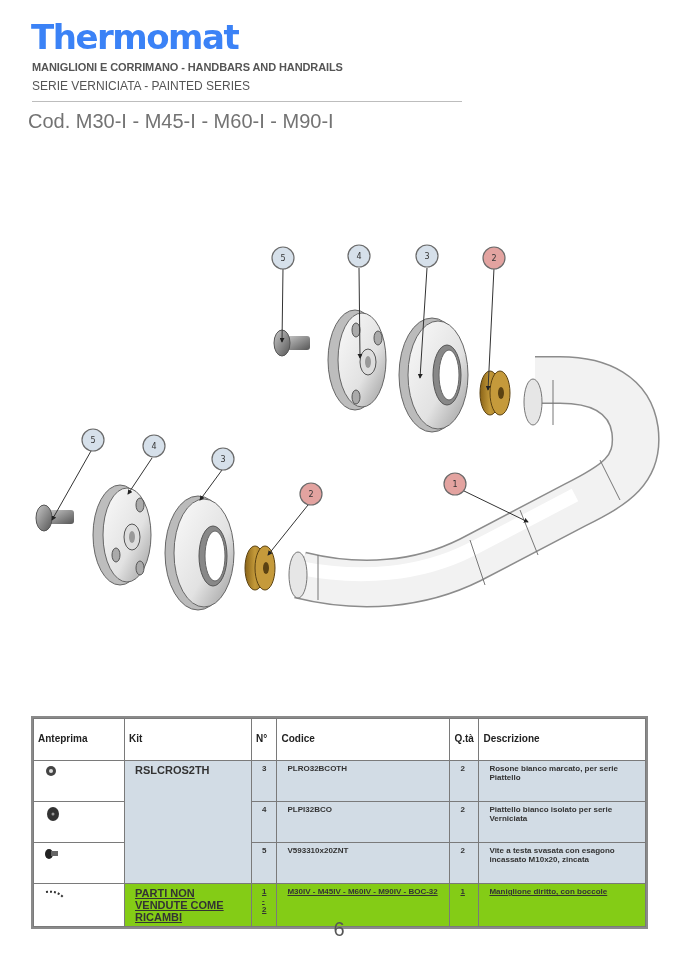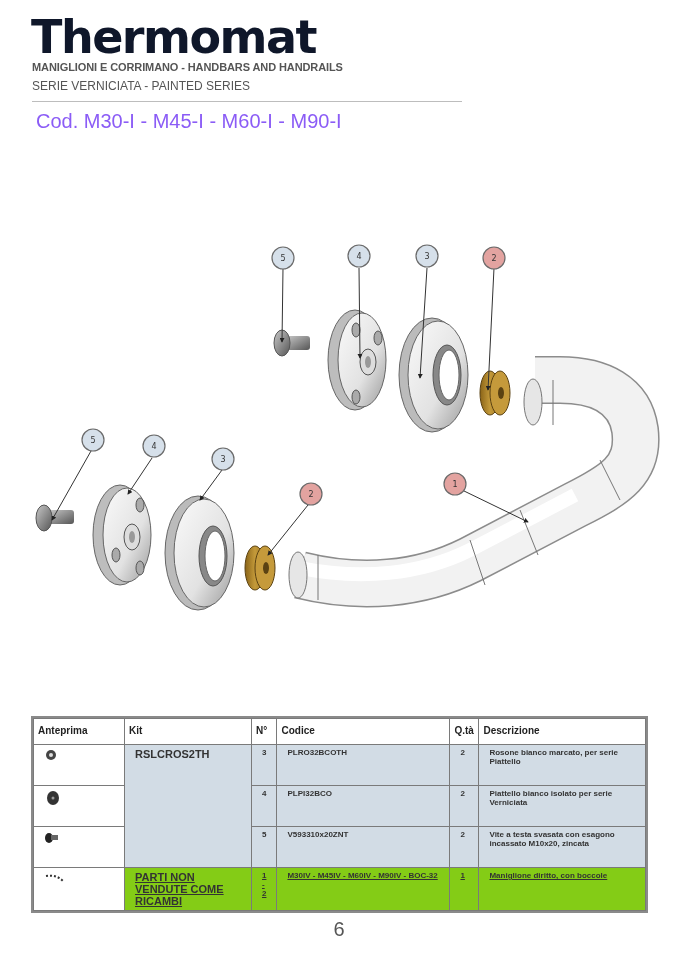--- a/index.html
+++ b/index.html
@@ -1,25 +1,25 @@
 <!DOCTYPE html>
 <html><head>
 <meta charset="utf-8">
 <style>
   html, body { margin:0; padding:0; background:#ffffff; }
   body { width:678px; height:959px; position:relative; overflow:hidden; font-family:"Liberation Sans", sans-serif; color:#3a3a3a; }
-  .logo { position:absolute; left:31px; top:18px; font-family:"DejaVu Sans", sans-serif; font-size:46px; font-weight:bold; color:#0f172a; letter-spacing:-1.5px; line-height:38px; }
+  .logo { position:absolute; left:31px; top:18px; font-family:"DejaVu Sans", sans-serif; font-size:34px; font-weight:bold; color:#3b82f6; letter-spacing:-1.5px; line-height:38px; }
   .sub1 { position:absolute; left:32px; top:61px; font-size:11px; color:#555; letter-spacing:-0.1px;font-weight:bold; }
   .sub2 { position:absolute; left:32px; top:79px; font-size:12px; color:#555; }
   .rule { position:absolute; left:32px; top:101px; width:430px; height:1px; background:#bdbdbd; }
-  .code-title { position:absolute; left:36px; top:110px; font-size:20px; color:#8b5cf6; }
+  .code-title { position:absolute; left:28px; top:110px; font-size:20px; color:#737373; }
   .diagram { position:absolute; left:0; top:200px; width:678px; height:440px; }
   table.parts { position:absolute; left:33px; top:718px; width:613px; border-collapse:collapse; font-size:8px; }
   table.parts th, table.parts td { border:1px solid #7a7a7a; vertical-align:top; padding:3px 10px; text-align:left; }
-  table.parts th { font-size:10px; font-weight:bold; color:#222; height:13px; padding:6px 4px; background:#fff; }
+  table.parts th { font-size:10px; font-weight:bold; color:#222; height:13px; padding:14px 4px; background:#fff; }
   table.parts td { height:34px; font-weight:bold; color:#333; }
   td.blue { background:#d2dce5; }
   td.red { background:#84cc16;text-decoration:underline; }
   td.prev { background:#fff; text-align:center; vertical-align:middle; }
   td.kit { font-size:11px; color:#222; padding-top:4px; }
   table.parts { outline:2px solid #8a8a8a; }
   .page-num { position:absolute; left:0; width:678px; text-align:center; top:918px; font-size:20px; color:#555; }
   .callout-text { font-family:"DejaVu Sans", sans-serif; font-size:8px; fill:#333; }
 </style>
 </head>

